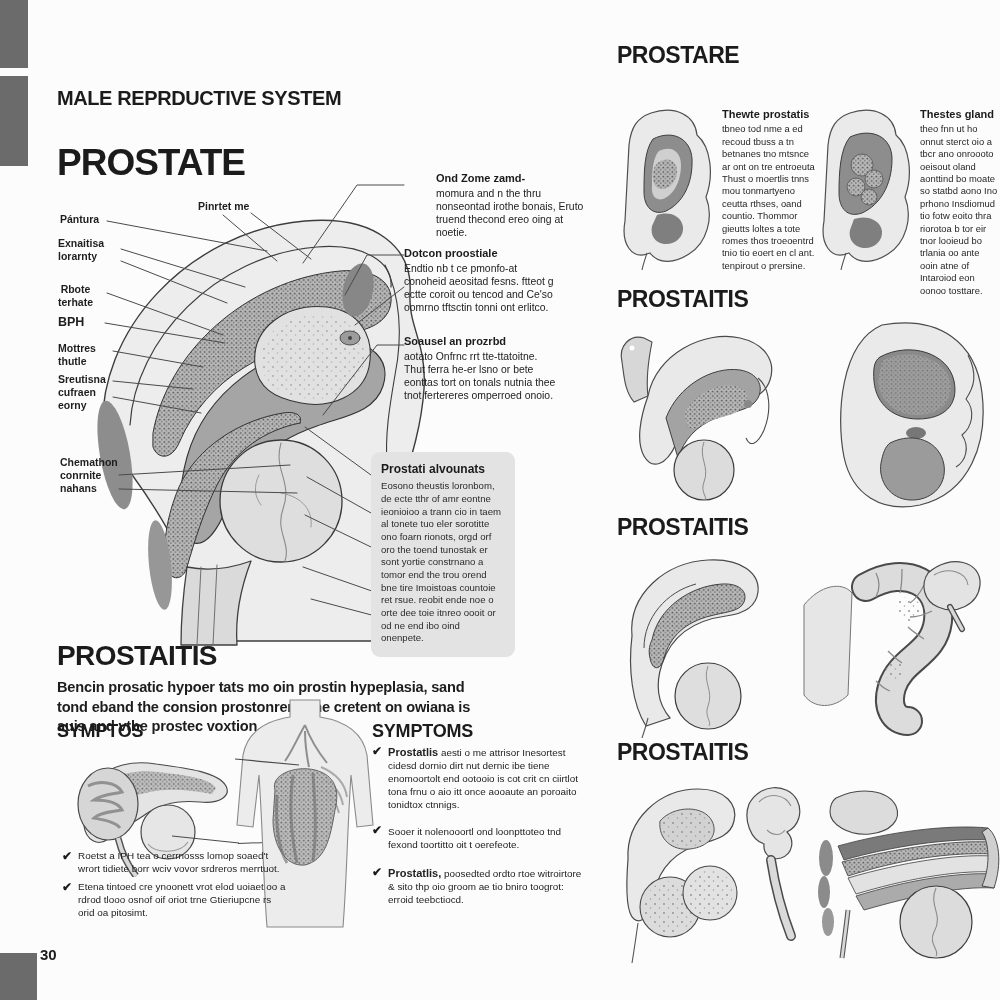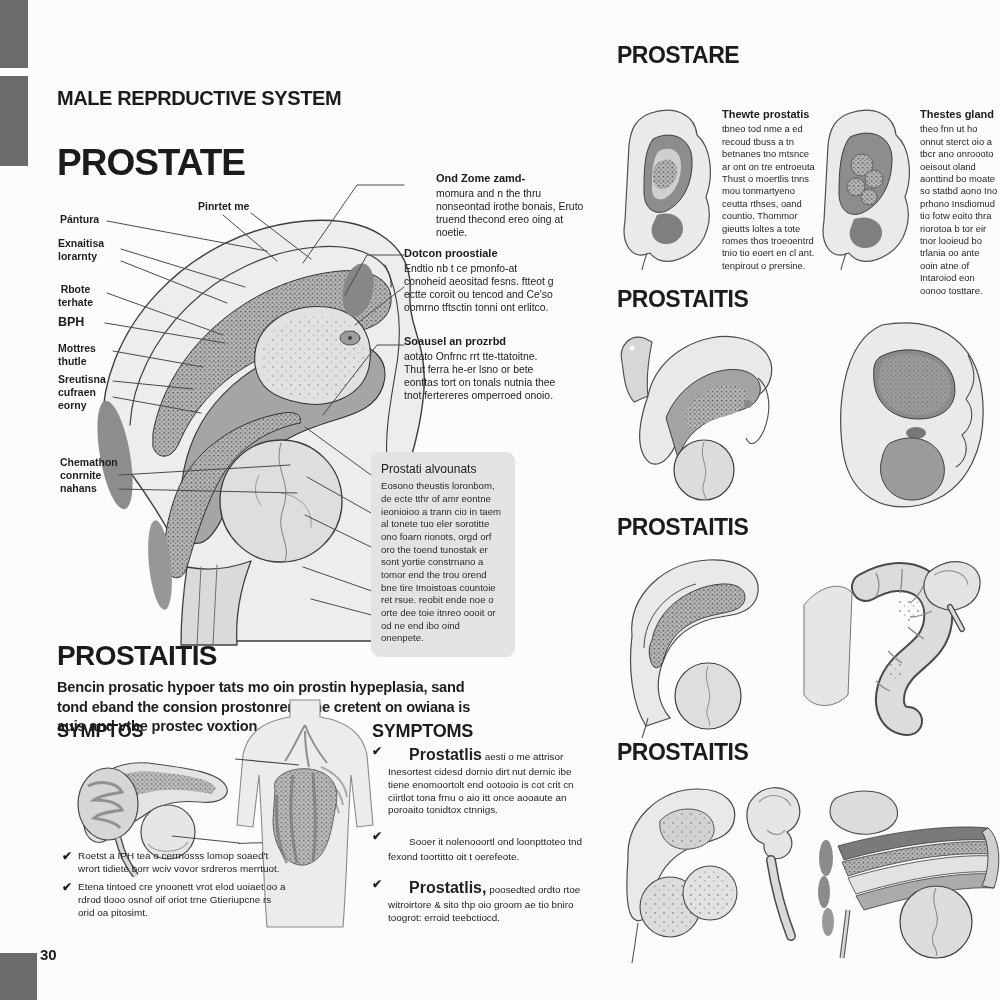--- a/index.html
+++ b/index.html
@@ -11,28 +11,28 @@
   .h-xxl{font-weight:700;font-size:37px;letter-spacing:-1px;line-height:1;}
   .h-lg{font-weight:700;font-size:28px;letter-spacing:-0.6px;line-height:1;}
   .h-md{font-weight:700;font-size:23px;letter-spacing:-0.5px;line-height:1;}
   .h-sm{font-weight:700;font-size:18px;letter-spacing:-0.2px;line-height:1;}
   .lbl{position:absolute;font-size:10.5px;font-weight:700;line-height:1.25;color:#1e1e1e;white-space:pre-line;}
   .ann{position:absolute;width:154px;overflow-wrap:break-word;}
   .ann-lead{font-size:11px;font-weight:700;line-height:1.25;}
   .ann-body{font-size:10.4px;line-height:1.26;margin-top:1px;color:#222;}
   .infobox{position:absolute;left:371px;top:452px;width:144px;background:var(--infobox_bg,#e3e3e3);
            border-radius:9px;padding:10px 10px 12px;box-sizing:border-box;}
-  .infobox-title{font-size:12px;font-weight:400;line-height:1.2;}
+  .infobox-title{font-size:12px;font-weight:700;line-height:1.2;}
   .infobox-body{font-size:9.6px;line-height:1.32;margin-top:4px;color:#2c2c2c;overflow-wrap:break-word;}
   .intro{position:absolute;font-size:14.6px;font-weight:700;line-height:1.35;letter-spacing:-0.2px;color:#1d1d1d;}
   .chk-list{position:absolute;display:flex;flex-direction:column;}
   .chk-item{display:flex;gap:6px;}
   .chk{font-size:12px;font-weight:700;line-height:1.1;flex:0 0 auto;}
   .chk-text{font-size:9.9px;line-height:1.3;color:#222;overflow-wrap:break-word;}
-  .chk-text b{font-size:16px;margin-left:21px;}
+  .chk-text b{font-size:11px;}
   .rtext{position:absolute;overflow-wrap:break-word;}
   .rtext-lead{font-size:11px;font-weight:700;line-height:1.22;margin-bottom:2px;}
   .rtext-body{font-size:9.4px;line-height:1.32;color:#262626;}
   .pagenum{position:absolute;left:40px;top:946px;font-size:15px;font-weight:700;}
   .leader{position:absolute;height:1.2px;background:#4a4a4a;transform-origin:0 0;}
   svg{display:block;}
 </style>
 </head>
 <body>
 

